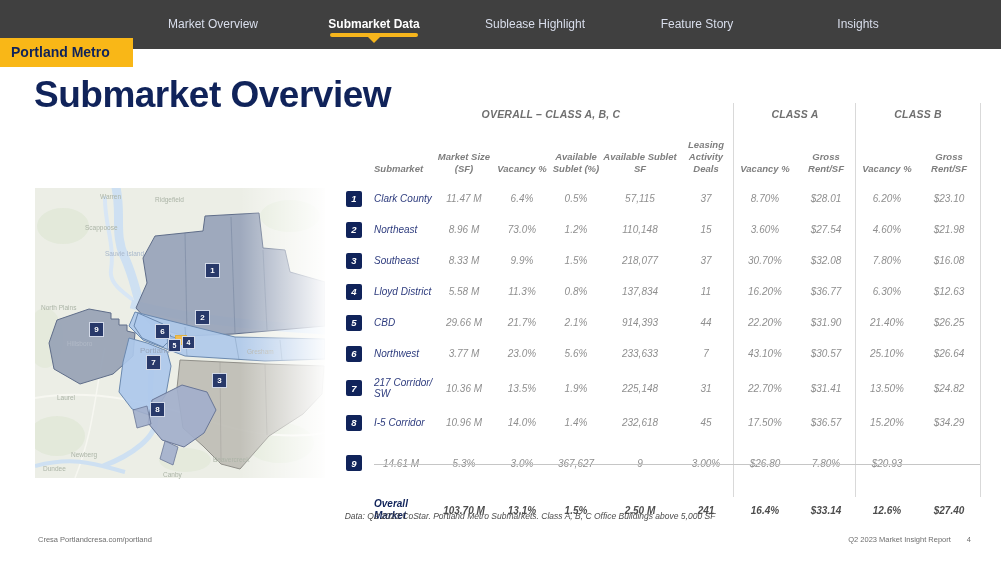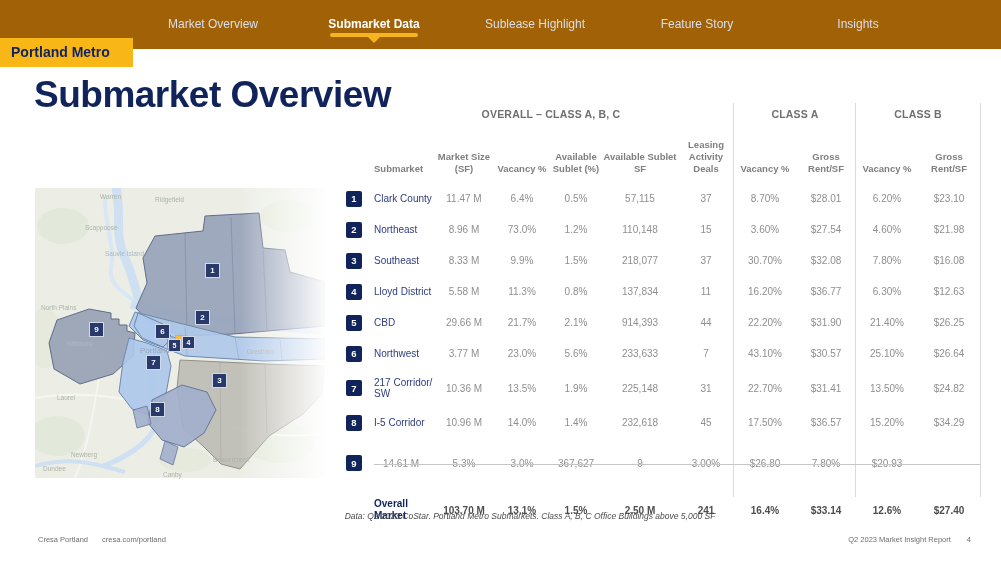--- a/index.html
+++ b/index.html
@@ -1,21 +1,21 @@
 <!DOCTYPE html>
 <html><head>
 <meta charset="utf-8">
 <style>
   html,body{margin:0;padding:0;}
   body{
     width:1001px;height:563px;position:relative;overflow:hidden;
     background:#ffffff;font-family:"Liberation Sans",sans-serif;
   }
   
-  .topbar{position:absolute;left:0;top:0;width:1001px;height:49px;background:#a16207;}
+  .topbar{position:absolute;left:0;top:0;width:1001px;height:49px;background:#404040;}
   .nav-item{position:absolute;top:17px;transform:translateX(-50%);
     color:#d9deec;font-size:12px;white-space:nowrap;cursor:pointer;}
   .nav-item.active{color:#ffffff;font-weight:700;}
   .nav-underline{position:absolute;left:330px;top:33px;width:88px;height:4px;
     background:#f6b51c;border-radius:2px;}
   .nav-tri{position:absolute;left:367px;top:36px;width:0;height:0;
     border-left:7px solid transparent;border-right:7px solid transparent;
     border-top:7px solid #f6b51c;}
   .metro-badge{position:absolute;left:0;top:38px;width:133px;height:29px;
     background:#f9b717;color:#10235a;font-weight:700;font-size:14px;
@@ -34,21 +34,21 @@
   .mk{position:absolute;width:13px;height:13px;background:#10235a;
     border:1px solid #cdd5e6;color:#fff;font-size:8px;font-weight:700;
     display:flex;align-items:center;justify-content:center;box-sizing:content-box;}
   .mk.sm{width:11px;height:11px;font-size:7px;}
   .lloyd-hl{position:absolute;left:140px;top:147px;width:10px;height:8px;
     background:#f2b53a;border:1px solid #d8a72f;}
   .mlabel{position:absolute;font-size:6.5px;color:#a3ac9d;white-space:nowrap;}
   .mlabel.water{color:#9fb0c6;}
   .mlabel.city{color:#8d9cb4;font-size:8px;}
   
-  .tbl{position:absolute;left:340px;top:103px;width:640px;font-size:10px;}
+  .tbl{position:absolute;left:340px;top:103px;width:640px;font-size:10px;font-style:italic;}
   .grid{display:grid;grid-template-columns:28px 66px 60px 56px 52px 76px 56px 62px 60px 62px 62px;}
   .group-row{height:22px;align-items:center;}
   .group-h{color:#6f6f6f;font-weight:700;font-size:10.5px;text-align:center;letter-spacing:.2px;}
   .g-overall{grid-column:2/8;}
   .g-a{grid-column:8/10;text-align:center;}
   .g-b{grid-column:10/12;}
   .head-row{align-items:end;padding-bottom:8px;min-height:50px;}
   .col-h{color:#7f7f7f;font-weight:700;font-size:9.5px;text-align:center;line-height:1.25;}
   .col-h.first{text-align:left;padding-left:6px;}
   .data-row{align-items:center;height:31px;}
@@ -61,21 +61,21 @@
   .val{color:#8f8f8f;text-align:center;}
   .total-row{align-items:center;height:36px;margin-top:4px;}
   .total-name{color:#10235a;font-weight:700;font-size:10px;line-height:1.2;padding-left:6px;}
   .total-val{color:#4d4d4d;font-weight:700;text-align:center;}
   .vline{position:absolute;top:103px;height:394px;width:1px;background:#d9d9d9;}
   .total-line{position:absolute;left:374px;top:464px;width:606px;height:1px;background:#c6c6c6;}
   
   .footnote{position:absolute;left:340px;top:511px;width:380px;text-align:center;
     font-style:italic;font-size:8.5px;color:#4c4c4c;}
   .footer-left{position:absolute;left:38px;top:535px;font-size:7.5px;color:#6e6e6e;}
-  .footer-left span{margin-right:14px;}
+  .footer-left span{}
   .footer-right{position:absolute;right:30px;top:535px;font-size:7.5px;color:#6e6e6e;}
   .footer-right span{margin-left:16px;}
 </style>
 </head>
 <body>
 
 <div class="topbar">
   <span class="nav-item" style="left:213px">Market Overview</span>
   <span class="nav-item active" style="left:374px">Submarket Data</span>
   <span class="nav-item" style="left:535px">Sublease Highlight</span>

